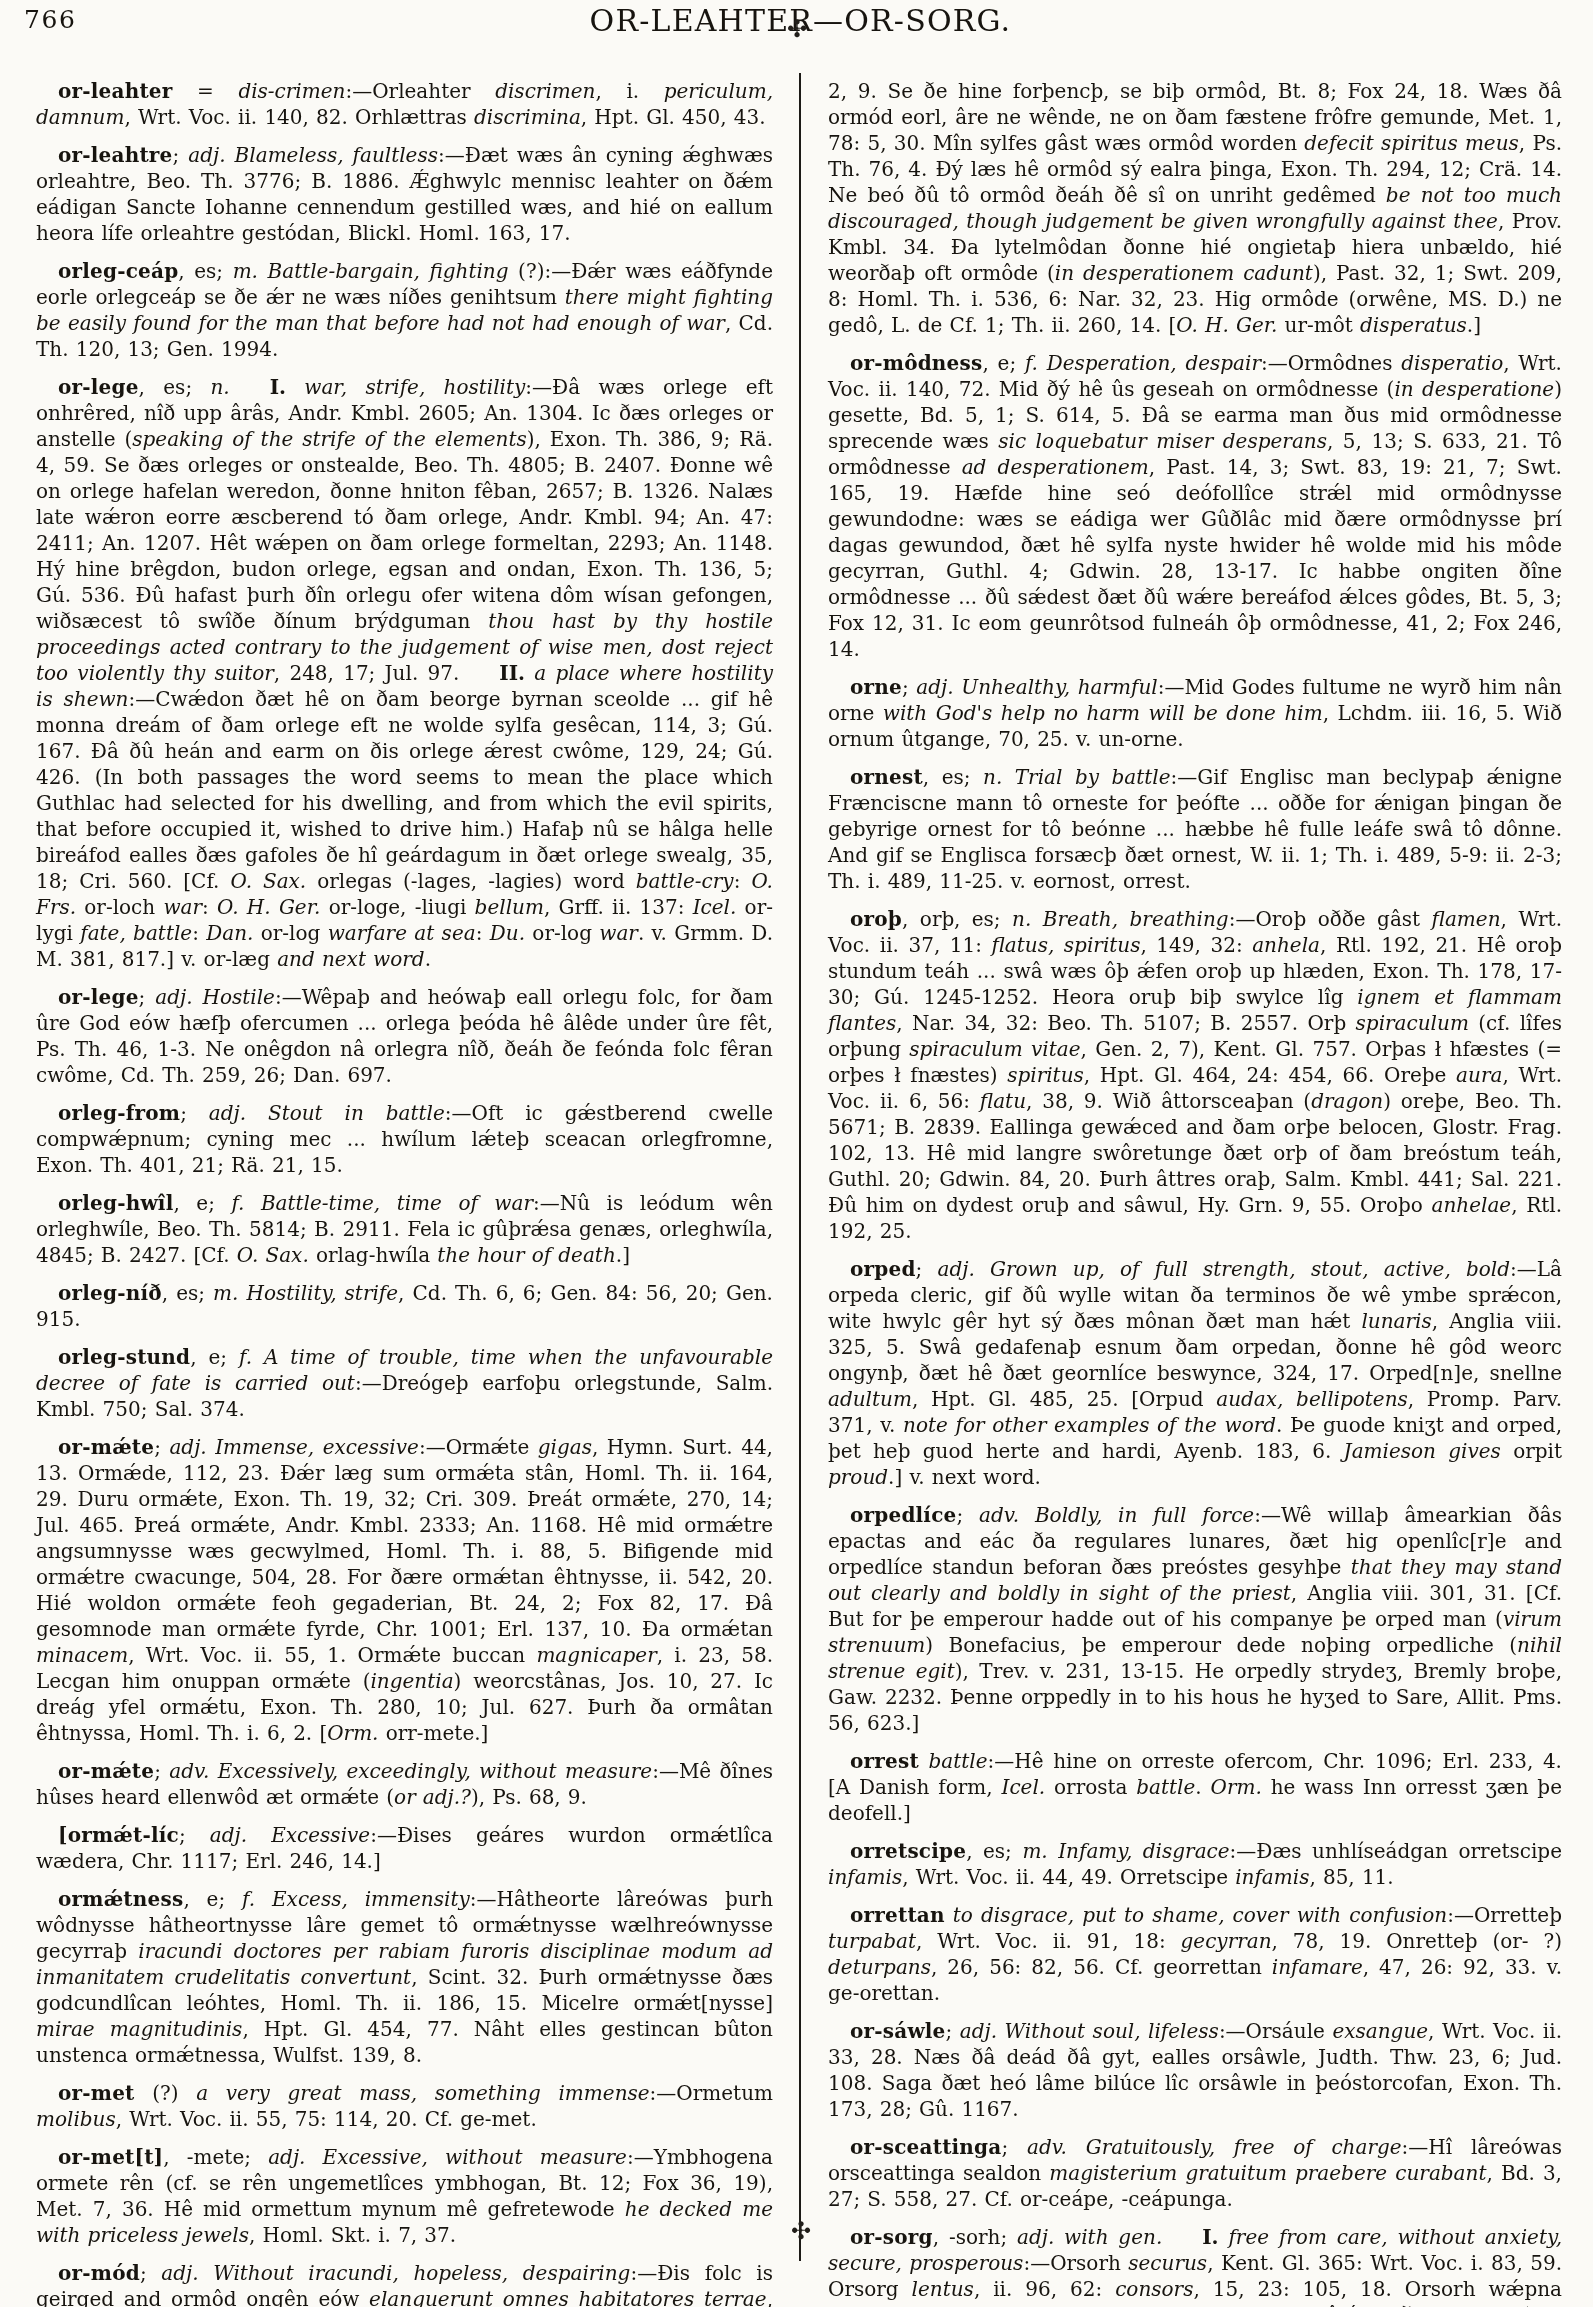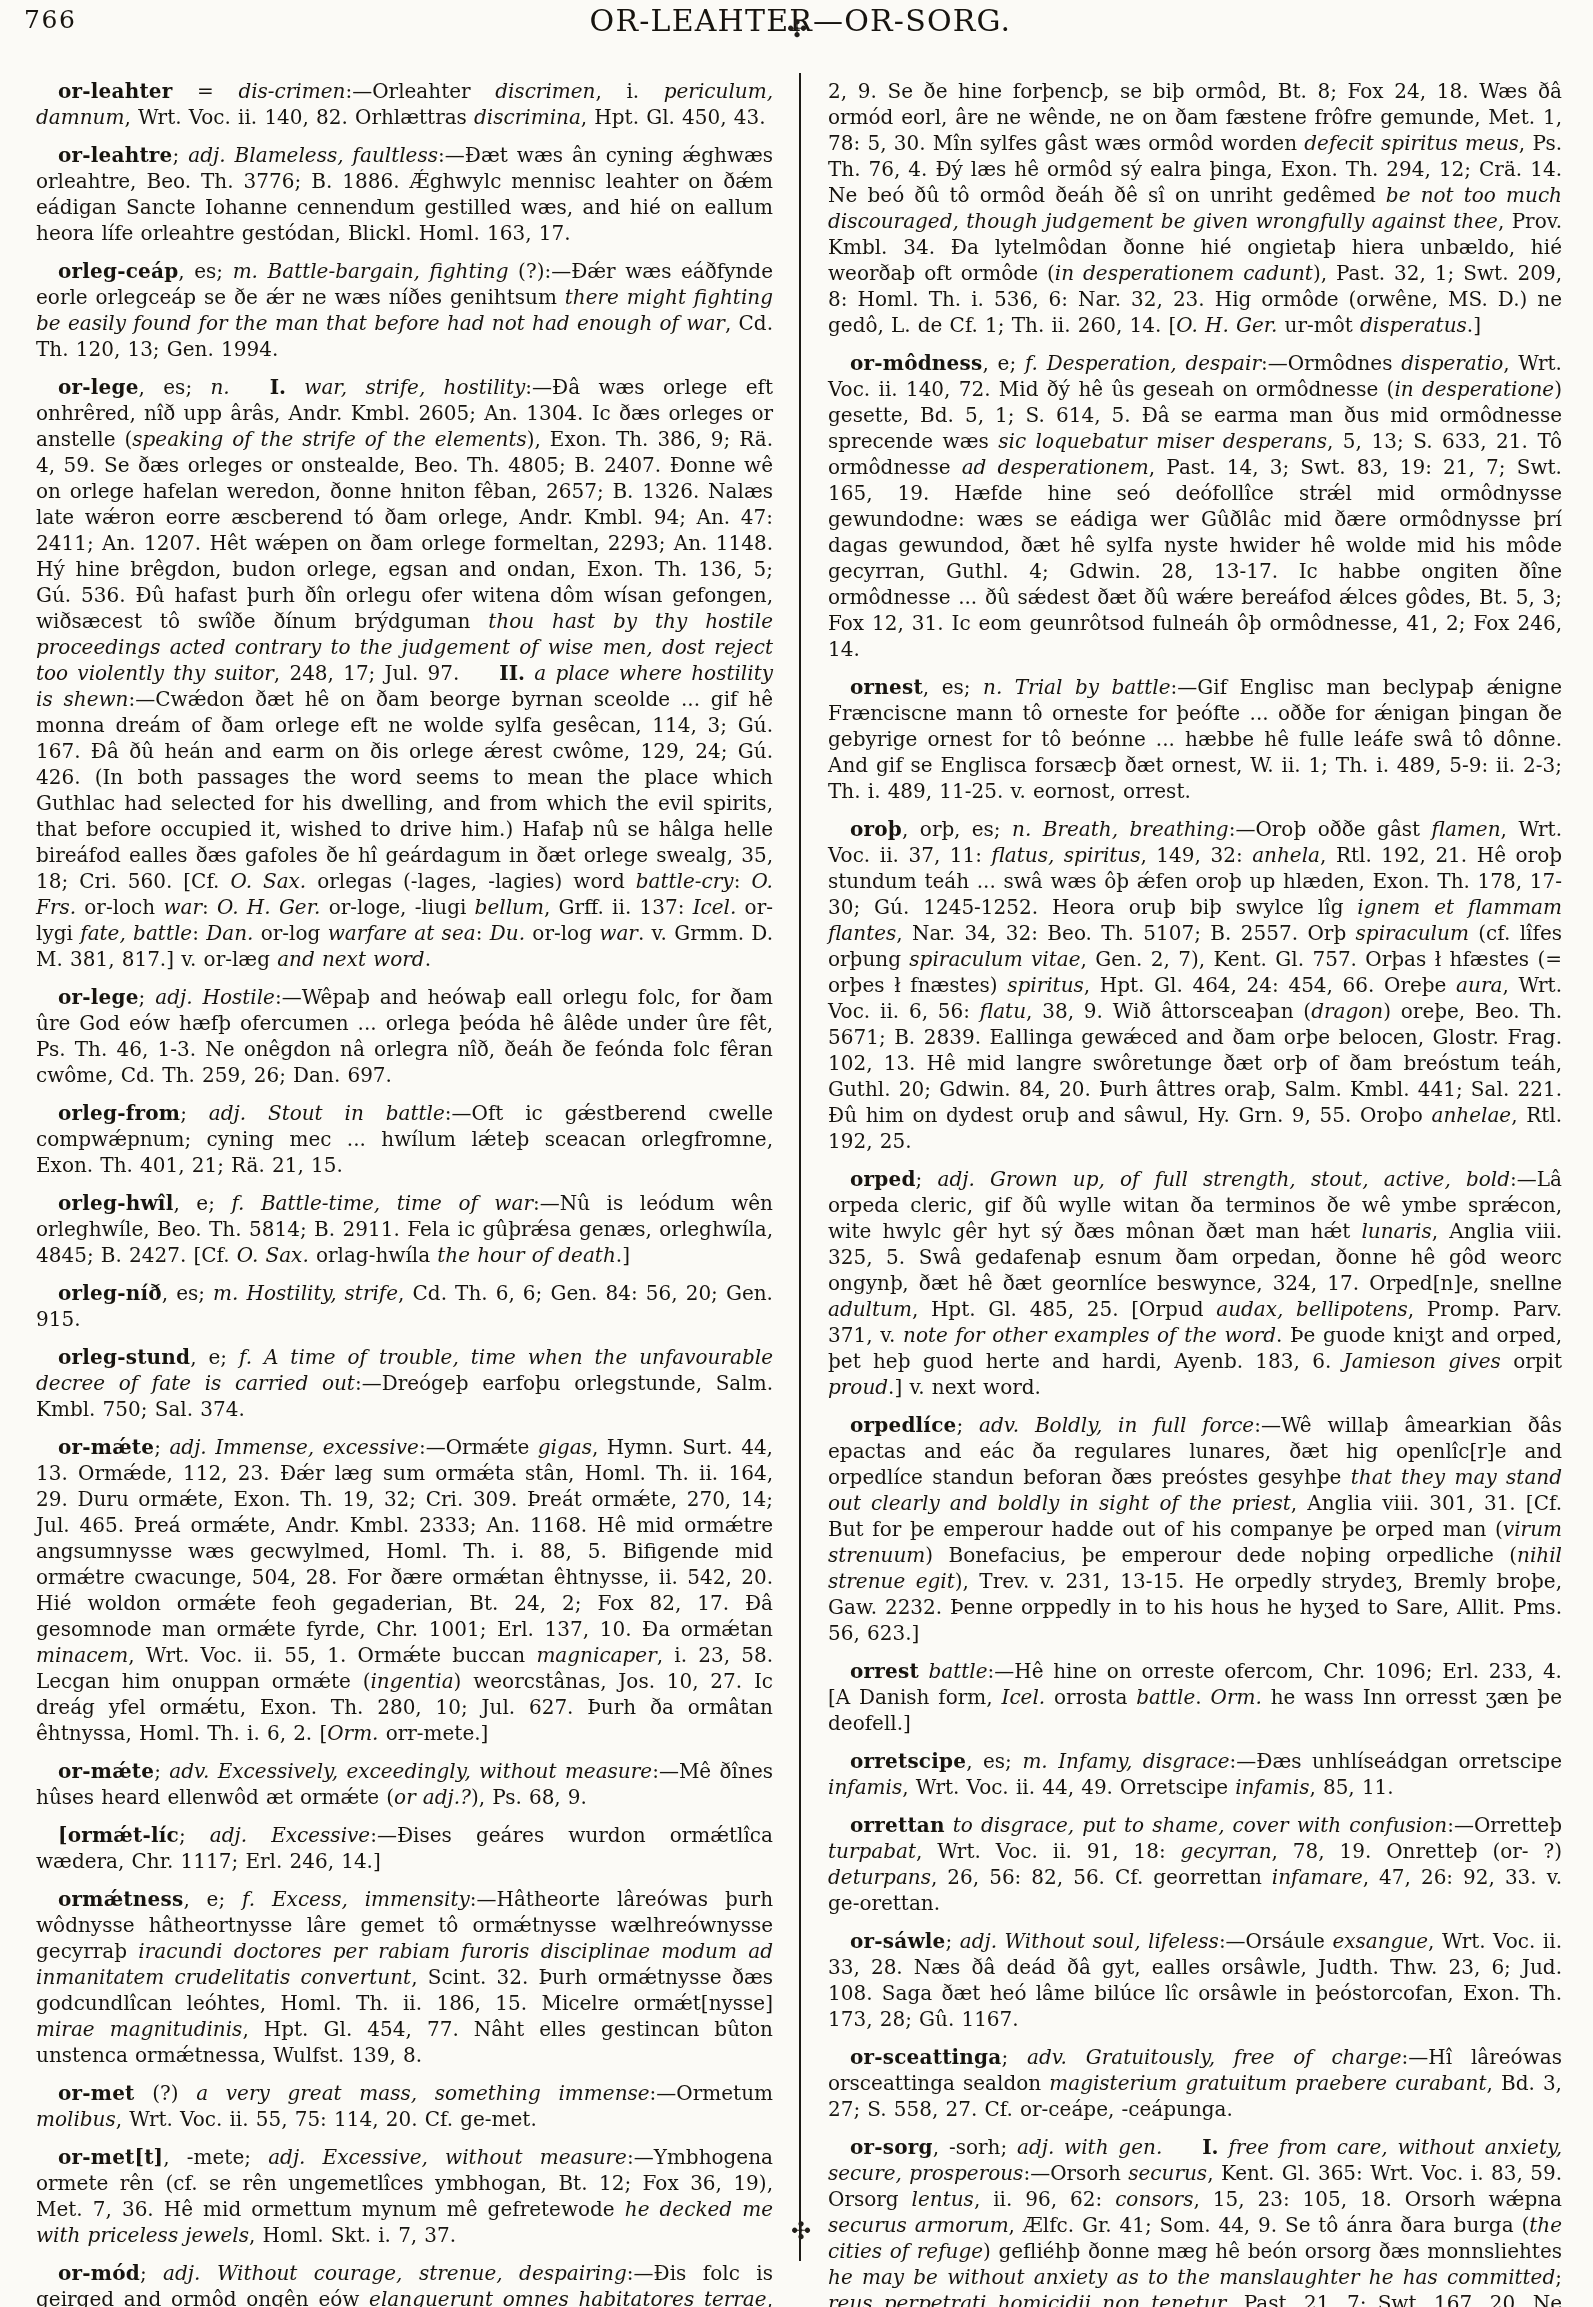--- a/index.html
+++ b/index.html
@@ -71,26 +71,27 @@
     <p class="entry"><b class="hw">orleg-from</b><span>; <i>adj. Stout in battle</i>:—Oft ic gǽstberend cwelle compwǽpnum; cyning mec ... hwílum lǽteþ sceacan orlegfromne, Exon. Th. 401, 21; Rä. 21, 15.</span></p>
     <p class="entry"><b class="hw">orleg-hwîl</b><span>, e; <i>f. Battle-time, time of war</i>:—Nû is leódum wên orleghwíle, Beo. Th. 5814; B. 2911. Fela ic gûþrǽsa genæs, orleghwíla, 4845; B. 2427. [Cf. <i>O. Sax.</i> orlag-hwíla <i>the hour of death</i>.]</span></p>
     <p class="entry"><b class="hw">orleg-níð</b><span>, es; <i>m. Hostility, strife</i>, Cd. Th. 6, 6; Gen. 84: 56, 20; Gen. 915.</span></p>
     <p class="entry"><b class="hw">orleg-stund</b><span>, e; <i>f. A time of trouble, time when the unfavourable decree of fate is carried out</i>:—Dreógeþ earfoþu orlegstunde, Salm. Kmbl. 750; Sal. 374.</span></p>
     <p class="entry"><b class="hw">or-mǽte</b><span>; <i>adj. Immense, excessive</i>:—Ormǽte <i>gigas</i>, Hymn. Surt. 44, 13. Ormǽde, 112, 23. Ðǽr læg sum ormǽta stân, Homl. Th. ii. 164, 29. Duru ormǽte, Exon. Th. 19, 32; Cri. 309. Þreát ormǽte, 270, 14; Jul. 465. Þreá ormǽte, Andr. Kmbl. 2333; An. 1168. Hê mid ormǽtre angsumnysse wæs gecwylmed, Homl. Th. i. 88, 5. Bifigende mid ormǽtre cwacunge, 504, 28. For ðære ormǽtan êhtnysse, ii. 542, 20. Hié woldon ormǽte feoh gegaderian, Bt. 24, 2; Fox 82, 17. Ðâ gesomnode man ormǽte fyrde, Chr. 1001; Erl. 137, 10. Ða ormǽtan <i>minacem</i>, Wrt. Voc. ii. 55, 1. Ormǽte buccan <i>magnicaper</i>, i. 23, 58. Lecgan him onuppan ormǽte (<i>ingentia</i>) weorcstânas, Jos. 10, 27. Ic dreág yfel ormǽtu, Exon. Th. 280, 10; Jul. 627. Þurh ða ormâtan êhtnyssa, Homl. Th. i. 6, 2. [<i>Orm.</i> orr-mete.]</span></p>
     <p class="entry"><b class="hw">or-mǽte</b><span>; <i>adv. Excessively, exceedingly, without measure</i>:—Mê ðînes hûses heard ellenwôd æt ormǽte (<i>or adj.?</i>), Ps. 68, 9.</span></p>
     <p class="entry"><b class="hw">[ormǽt-líc</b><span>; <i>adj. Excessive</i>:—Ðises geáres wurdon ormǽtlîca wædera, Chr. 1117; Erl. 246, 14.]</span></p>
     <p class="entry"><b class="hw">ormǽtness</b><span>, e; <i>f. Excess, immensity</i>:—Hâtheorte lâreówas þurh wôdnysse hâtheortnysse lâre gemet tô ormǽtnysse wælhreównysse gecyrraþ <i>iracundi doctores per rabiam furoris disciplinae modum ad inmanitatem crudelitatis convertunt</i>, Scint. 32. Þurh ormǽtnysse ðæs godcundlîcan leóhtes, Homl. Th. ii. 186, 15. Micelre ormǽt[nysse] <i>mirae magnitudinis</i>, Hpt. Gl. 454, 77. Nâht elles gestincan bûton unstenca ormǽtnessa, Wulfst. 139, 8.</span></p>
     <p class="entry"><b class="hw">or-met</b><span> (?) <i>a very great mass, something immense</i>:—Ormetum <i>molibus</i>, Wrt. Voc. ii. 55, 75: 114, 20. Cf. ge-met.</span></p>
     <p class="entry"><b class="hw">or-met[t]</b><span>, -mete; <i>adj. Excessive, without measure</i>:—Ymbhogena ormete rên (cf. se rên ungemetlîces ymbhogan, Bt. 12; Fox 36, 19), Met. 7, 36. Hê mid ormettum mynum mê gefretewode <i>he decked me with priceless jewels</i>, Homl. Skt. i. 7, 37.</span></p>
-    <p class="entry"><b class="hw">or-mód</b><span>; <i>adj. Without courage, strenue, despairing</i>:—Ðis folc is geirged and ormôd ongên eów <i>elanguerunt omnes habitatores terrae</i>, Jos.</span></p>
+    <p class="entry"><b class="hw">or-mód</b><span>; <i>adj. Without iracundi, hopeless, despairing</i>:—Ðis folc is geirged and ormôd ongên eów <i>elanguerunt omnes habitatores terrae</i>, Jos.</span></p>
   </div>
 
   <div class="col col-right">
     <p class="cont"><span>2, 9. Se ðe hine forþencþ, se biþ ormôd, Bt. 8; Fox 24, 18. Wæs ðâ ormód eorl, âre ne wênde, ne on ðam fæstene frôfre gemunde, Met. 1, 78: 5, 30. Mîn sylfes gâst wæs ormôd worden <i>defecit spiritus meus</i>, Ps. Th. 76, 4. Ðý læs hê ormôd sý ealra þinga, Exon. Th. 294, 12; Crä. 14. Ne beó ðû tô ormôd ðeáh ðê sî on unriht gedêmed <i>be not too much discouraged, though judgement be given wrongfully against thee</i>, Prov. Kmbl. 34. Ða lytelmôdan ðonne hié ongietaþ hiera unbældo, hié weorðaþ oft ormôde (<i>in desperationem cadunt</i>), Past. 32, 1; Swt. 209, 8: Homl. Th. i. 536, 6: Nar. 32, 23. Hig ormôde (orwêne, MS. D.) ne gedô, L. de Cf. 1; Th. ii. 260, 14. [<i>O. H. Ger.</i> ur-môt <i>disperatus</i>.]</span></p>
     <p class="entry"><b class="hw">or-môdness</b><span>, e; <i>f. Desperation, despair</i>:—Ormôdnes <i>disperatio</i>, Wrt. Voc. ii. 140, 72. Mid ðý hê ûs geseah on ormôdnesse (<i>in desperatione</i>) gesette, Bd. 5, 1; S. 614, 5. Ðâ se earma man ðus mid ormôdnesse sprecende wæs <i>sic loquebatur miser desperans</i>, 5, 13; S. 633, 21. Tô ormôdnesse <i>ad desperationem</i>, Past. 14, 3; Swt. 83, 19: 21, 7; Swt. 165, 19. Hæfde hine seó deófollîce strǽl mid ormôdnysse gewundodne: wæs se eádiga wer Gûðlâc mid ðære ormôdnysse þrí dagas gewundod, ðæt hê sylfa nyste hwider hê wolde mid his môde gecyrran, Guthl. 4; Gdwin. 28, 13-17. Ic habbe ongiten ðîne ormôdnesse ... ðû sǽdest ðæt ðû wǽre bereáfod ǽlces gôdes, Bt. 5, 3; Fox 12, 31. Ic eom geunrôtsod fulneáh ôþ ormôdnesse, 41, 2; Fox 246, 14.</span></p>
+    <p class="entry"><b class="hw">orne</b><span>; <i>adj. Unhealthy, harmful</i>:—Mid Godes fultume ne wyrð him nân orne <i>with God's help no harm will be done him</i>, Lchdm. iii. 16, 5. Wið ornum ûtgange, 70, 25. v. un-orne.</span></p>
     <p class="entry"><b class="hw">ornest</b><span>, es; <i>n. Trial by battle</i>:—Gif Englisc man beclypaþ ǽnigne Frænciscne mann tô orneste for þeófte ... oððe for ǽnigan þingan ðe gebyrige ornest for tô beónne ... hæbbe hê fulle leáfe swâ tô dônne. And gif se Englisca forsæcþ ðæt ornest, W. ii. 1; Th. i. 489, 5-9: ii. 2-3; Th. i. 489, 11-25. v. eornost, orrest.</span></p>
     <p class="entry"><b class="hw">oroþ</b><span>, orþ, es; <i>n. Breath, breathing</i>:—Oroþ oððe gâst <i>flamen</i>, Wrt. Voc. ii. 37, 11: <i>flatus, spiritus</i>, 149, 32: <i>anhela</i>, Rtl. 192, 21. Hê oroþ stundum teáh ... swâ wæs ôþ ǽfen oroþ up hlæden, Exon. Th. 178, 17-30; Gú. 1245-1252. Heora oruþ biþ swylce lîg <i>ignem et flammam flantes</i>, Nar. 34, 32: Beo. Th. 5107; B. 2557. Orþ <i>spiraculum</i> (cf. lîfes orþung <i>spiraculum vitae</i>, Gen. 2, 7), Kent. Gl. 757. Orþas ł hfæstes (= orþes ł fnæstes) <i>spiritus</i>, Hpt. Gl. 464, 24: 454, 66. Oreþe <i>aura</i>, Wrt. Voc. ii. 6, 56: <i>flatu</i>, 38, 9. Wið âttorsceaþan (<i>dragon</i>) oreþe, Beo. Th. 5671; B. 2839. Eallinga gewǽced and ðam orþe belocen, Glostr. Frag. 102, 13. Hê mid langre swôretunge ðæt orþ of ðam breóstum teáh, Guthl. 20; Gdwin. 84, 20. Þurh âttres oraþ, Salm. Kmbl. 441; Sal. 221. Ðû him on dydest oruþ and sâwul, Hy. Grn. 9, 55. Oroþo <i>anhelae</i>, Rtl. 192, 25.</span></p>
     <p class="entry"><b class="hw">orped</b><span>; <i>adj. Grown up, of full strength, stout, active, bold</i>:—Lâ orpeda cleric, gif ðû wylle witan ða terminos ðe wê ymbe sprǽcon, wite hwylc gêr hyt sý ðæs mônan ðæt man hǽt <i>lunaris</i>, Anglia viii. 325, 5. Swâ gedafenaþ esnum ðam orpedan, ðonne hê gôd weorc ongynþ, ðæt hê ðæt geornlíce beswynce, 324, 17. Orped[n]e, snellne <i>adultum</i>, Hpt. Gl. 485, 25. [Orpud <i>audax, bellipotens</i>, Promp. Parv. 371, v. <i>note for other examples of the word</i>. Þe guode kniʒt and orped, þet heþ guod herte and hardi, Ayenb. 183, 6. <i>Jamieson gives</i> orpit <i>proud</i>.] v. next word.</span></p>
     <p class="entry"><b class="hw">orpedlíce</b><span>; <i>adv. Boldly, in full force</i>:—Wê willaþ âmearkian ðâs epactas and eác ða regulares lunares, ðæt hig openlîc[r]e and orpedlíce standun beforan ðæs preóstes gesyhþe <i>that they may stand out clearly and boldly in sight of the priest</i>, Anglia viii. 301, 31. [Cf. But for þe emperour hadde out of his companye þe orped man (<i>virum strenuum</i>) Bonefacius, þe emperour dede noþing orpedliche (<i>nihil strenue egit</i>), Trev. v. 231, 13-15. He orpedly strydeʒ, Bremly broþe, Gaw. 2232. Þenne orppedly in to his hous he hyʒed to Sare, Allit. Pms. 56, 623.]</span></p>
     <p class="entry"><b class="hw">orrest</b><span> <i>battle</i>:—Hê hine on orreste ofercom, Chr. 1096; Erl. 233, 4. [A Danish form, <i>Icel.</i> orrosta <i>battle</i>. <i>Orm.</i> he wass Inn orresst ʒæn þe deofell.]</span></p>
     <p class="entry"><b class="hw">orretscipe</b><span>, es; <i>m. Infamy, disgrace</i>:—Ðæs unhlíseádgan orretscipe <i>infamis</i>, Wrt. Voc. ii. 44, 49. Orretscipe <i>infamis</i>, 85, 11.</span></p>
     <p class="entry"><b class="hw">orrettan</b><span> <i>to disgrace, put to shame, cover with confusion</i>:—Orretteþ <i>turpabat</i>, Wrt. Voc. ii. 91, 18: <i>gecyrran</i>, 78, 19. Onretteþ (or- ?) <i>deturpans</i>, 26, 56: 82, 56. Cf. georrettan <i>infamare</i>, 47, 26: 92, 33. v. ge-orettan.</span></p>
     <p class="entry"><b class="hw">or-sáwle</b><span>; <i>adj. Without soul, lifeless</i>:—Orsáule <i>exsangue</i>, Wrt. Voc. ii. 33, 28. Næs ðâ deád ðâ gyt, ealles orsâwle, Judth. Thw. 23, 6; Jud. 108. Saga ðæt heó lâme bilúce lîc orsâwle in þeóstorcofan, Exon. Th. 173, 28; Gû. 1167.</span></p>
     <p class="entry"><b class="hw">or-sceattinga</b><span>; <i>adv. Gratuitously, free of charge</i>:—Hî lâreówas orsceattinga sealdon <i>magisterium gratuitum praebere curabant</i>, Bd. 3, 27; S. 558, 27. Cf. or-ceápe, -ceápunga.</span></p>
     <p class="entry"><b class="hw">or-sorg</b><span>, -sorh; <i>adj. with gen.</i>  <b>I.</b> <i>free from care, without anxiety, secure, prosperous</i>:—Orsorh <i>securus</i>, Kent. Gl. 365: Wrt. Voc. i. 83, 59. Orsorg <i>lentus</i>, ii. 96, 62: <i>consors</i>, 15, 23: 105, 18. Orsorh wǽpna <i>securus armorum</i>, Ælfc. Gr. 41; Som. 44, 9. Se tô ánra ðara burga (<i>the cities of refuge</i>) gefliéhþ ðonne mæg hê beón orsorg ðæs monnsliehtes <i>he may be without anxiety as to the manslaughter he has committed</i>; <i>reus perpetrati homicidii non tenetur</i>, Past. 21, 7; Swt. 167, 20. Ne þorftest ðû ðê nânwuht ondrǽdan ... Ðonne ðû ðonne orsorg wǽre, Bt. 14, 3;</span></p>

